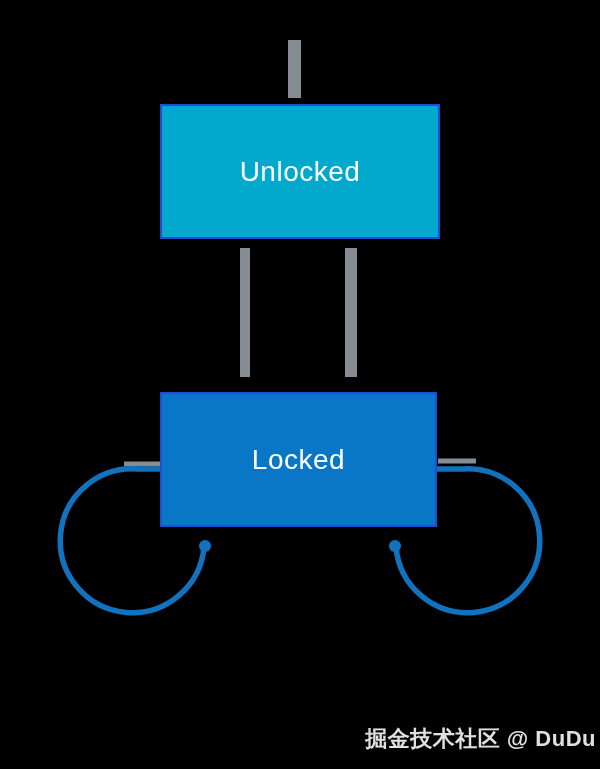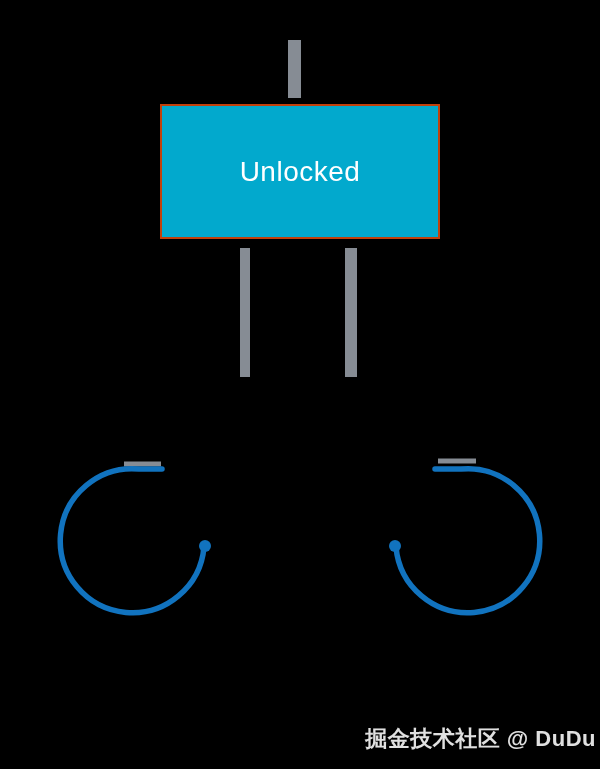--- a/index.html
+++ b/index.html
@@ -20,21 +20,21 @@
     left: 0;
     top: 0;
     width: 600px;
     height: 769px;
   }
   .state-box {
     position: absolute;
     display: flex;
     align-items: center;
     justify-content: center;
-    border: 2px solid #c2410c;
+    border: 2px solid #1d4ed8;
     box-sizing: border-box;
   }
   #unlocked-box {
     left: 160px;
     top: 104px;
     width: 280px;
     height: 135px;
   }
   #locked-box {
     left: 160px;
@@ -82,16 +82,19 @@
     <circle cx="205" cy="546" r="6" fill="#1173bf"></circle>
 
     <path d="M 435 469 L 461 469 A 72 72 0 1 1 396 547" fill="none" stroke-width="5.5" stroke-linecap="round" stroke="#1173bf"></path>
     <circle cx="395" cy="546" r="6" fill="#1173bf"></circle>
   </svg>
 
   <div id="unlocked-box" class="state-box" style="background: rgb(2, 169, 205);">
     <span class="state-label">Unlocked</span>
   </div>
 
+  <div id="locked-box" class="state-box" style="background: rgb(10, 119, 198);">
+    <span class="state-label">Locked</span>
+  </div>
 
   <div id="watermark">掘金技术社区 @ DuDu</div>
 
 </div>
 
 </body></html>

